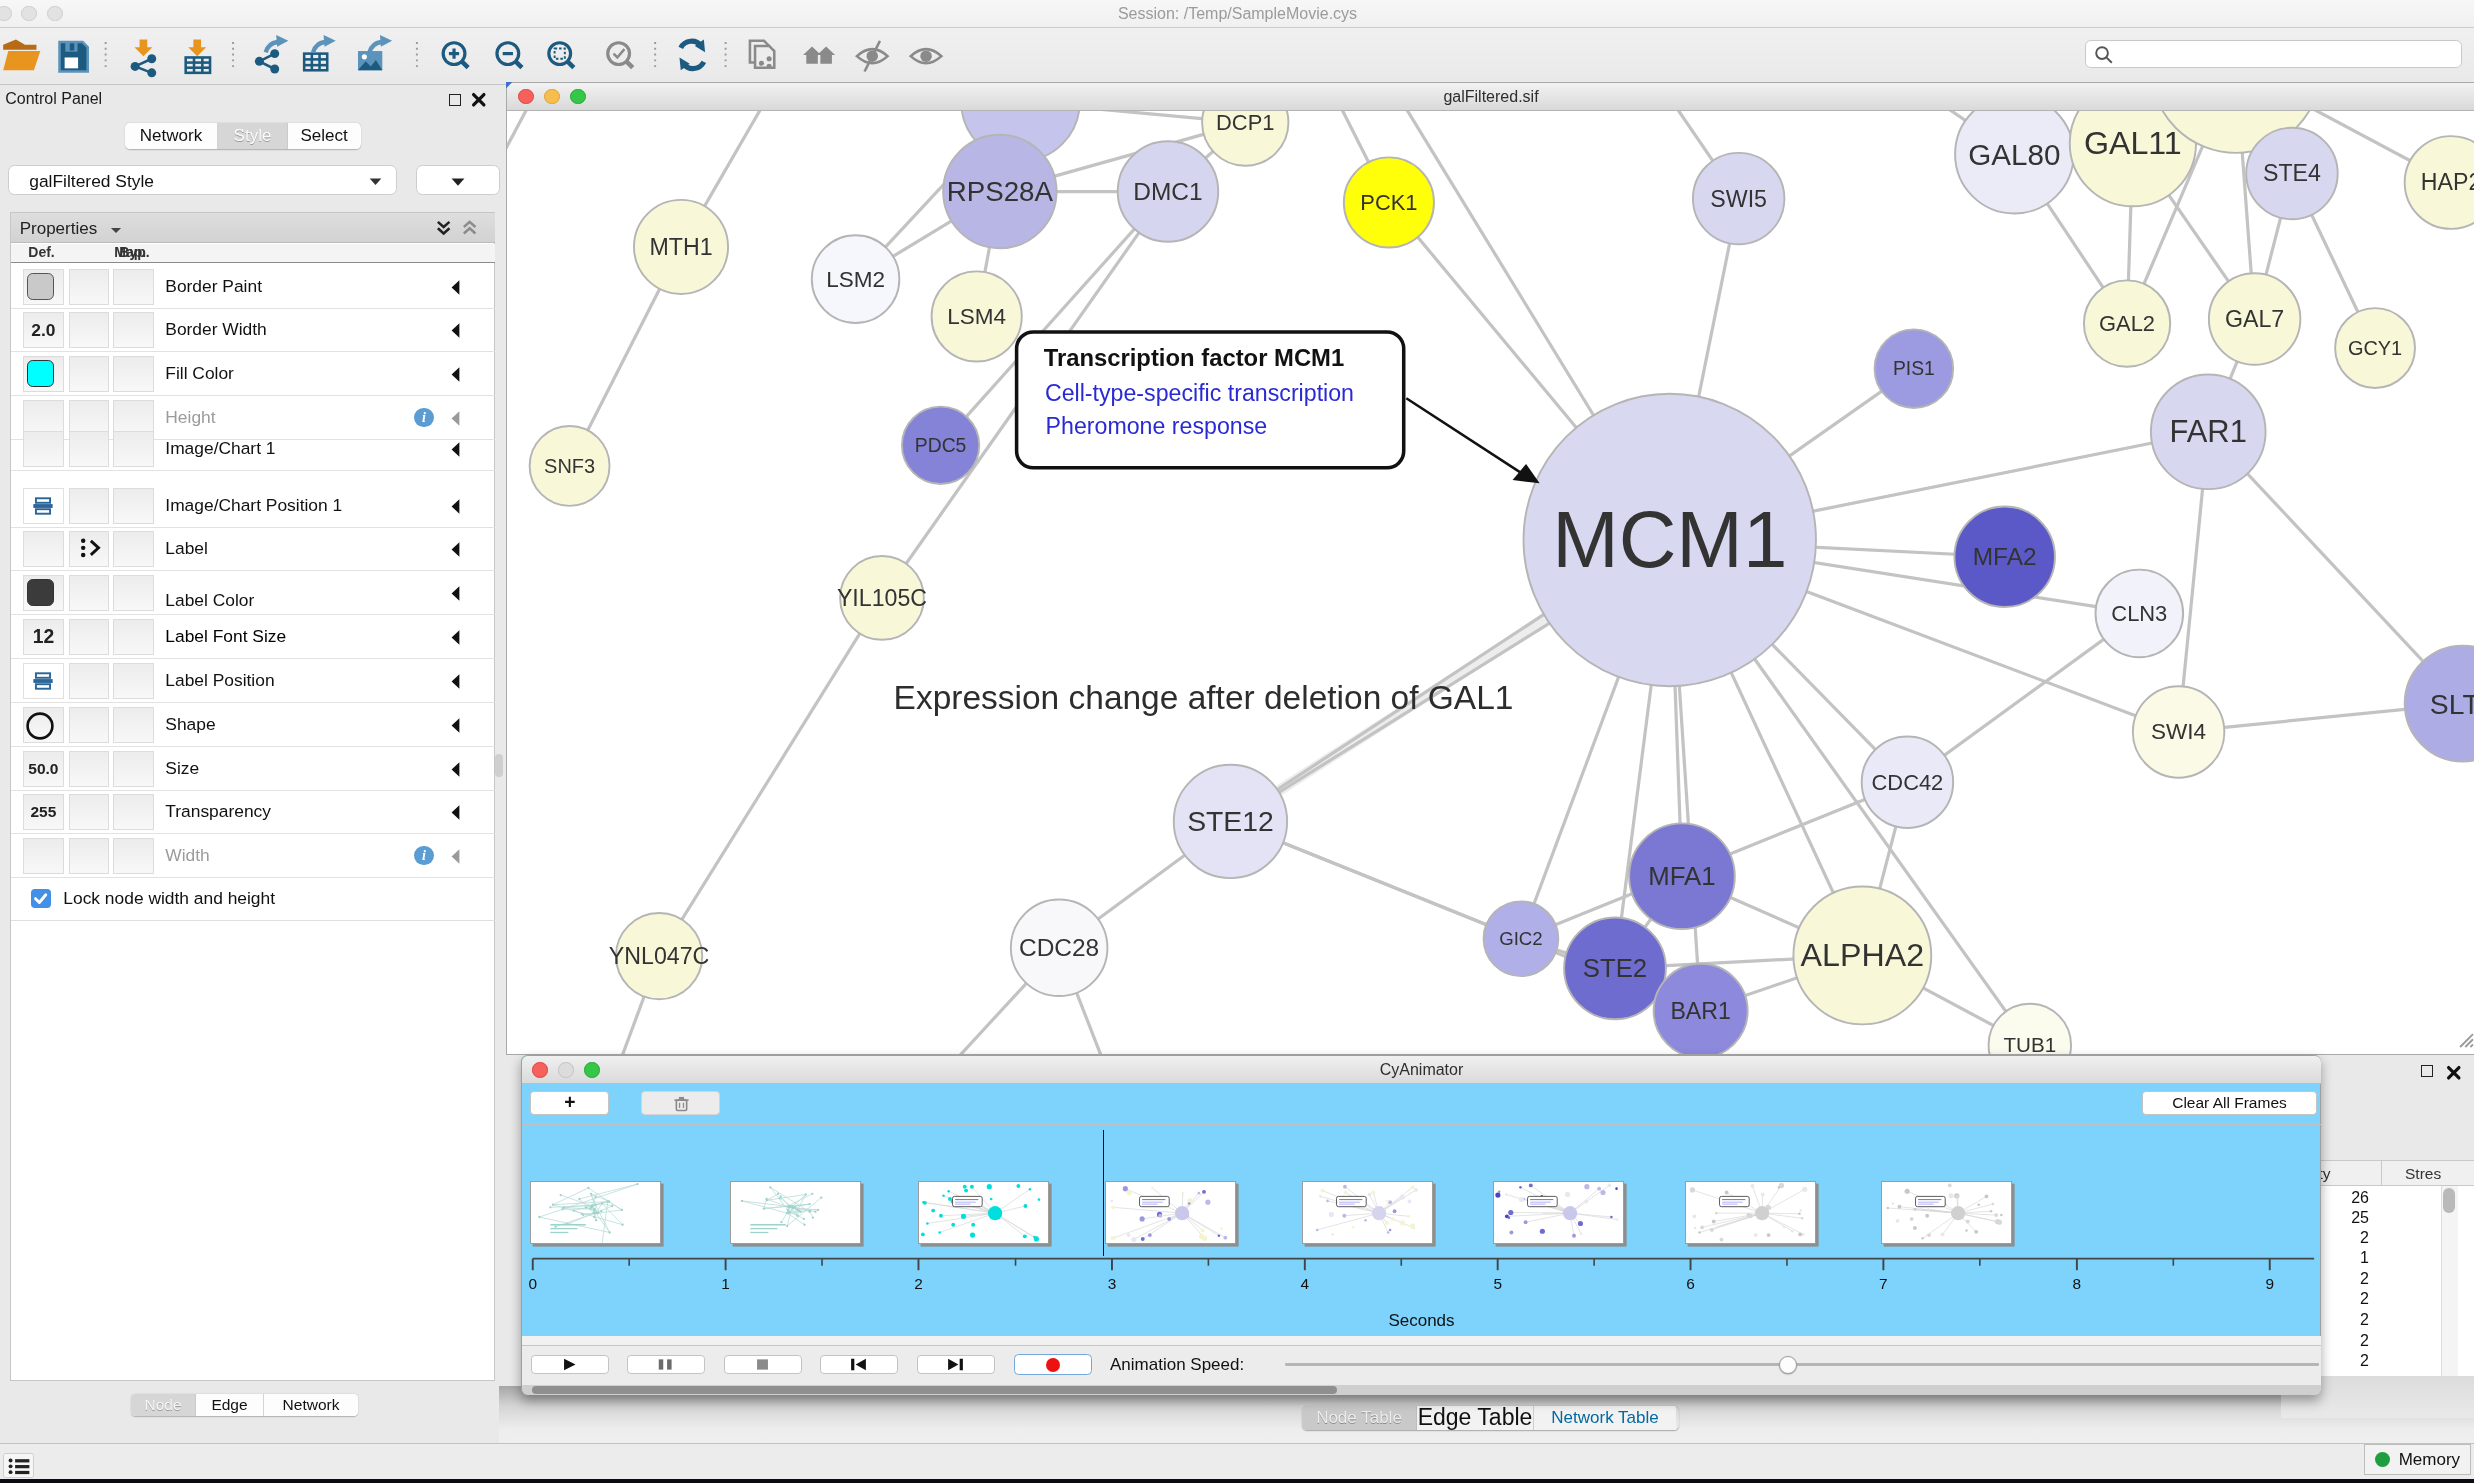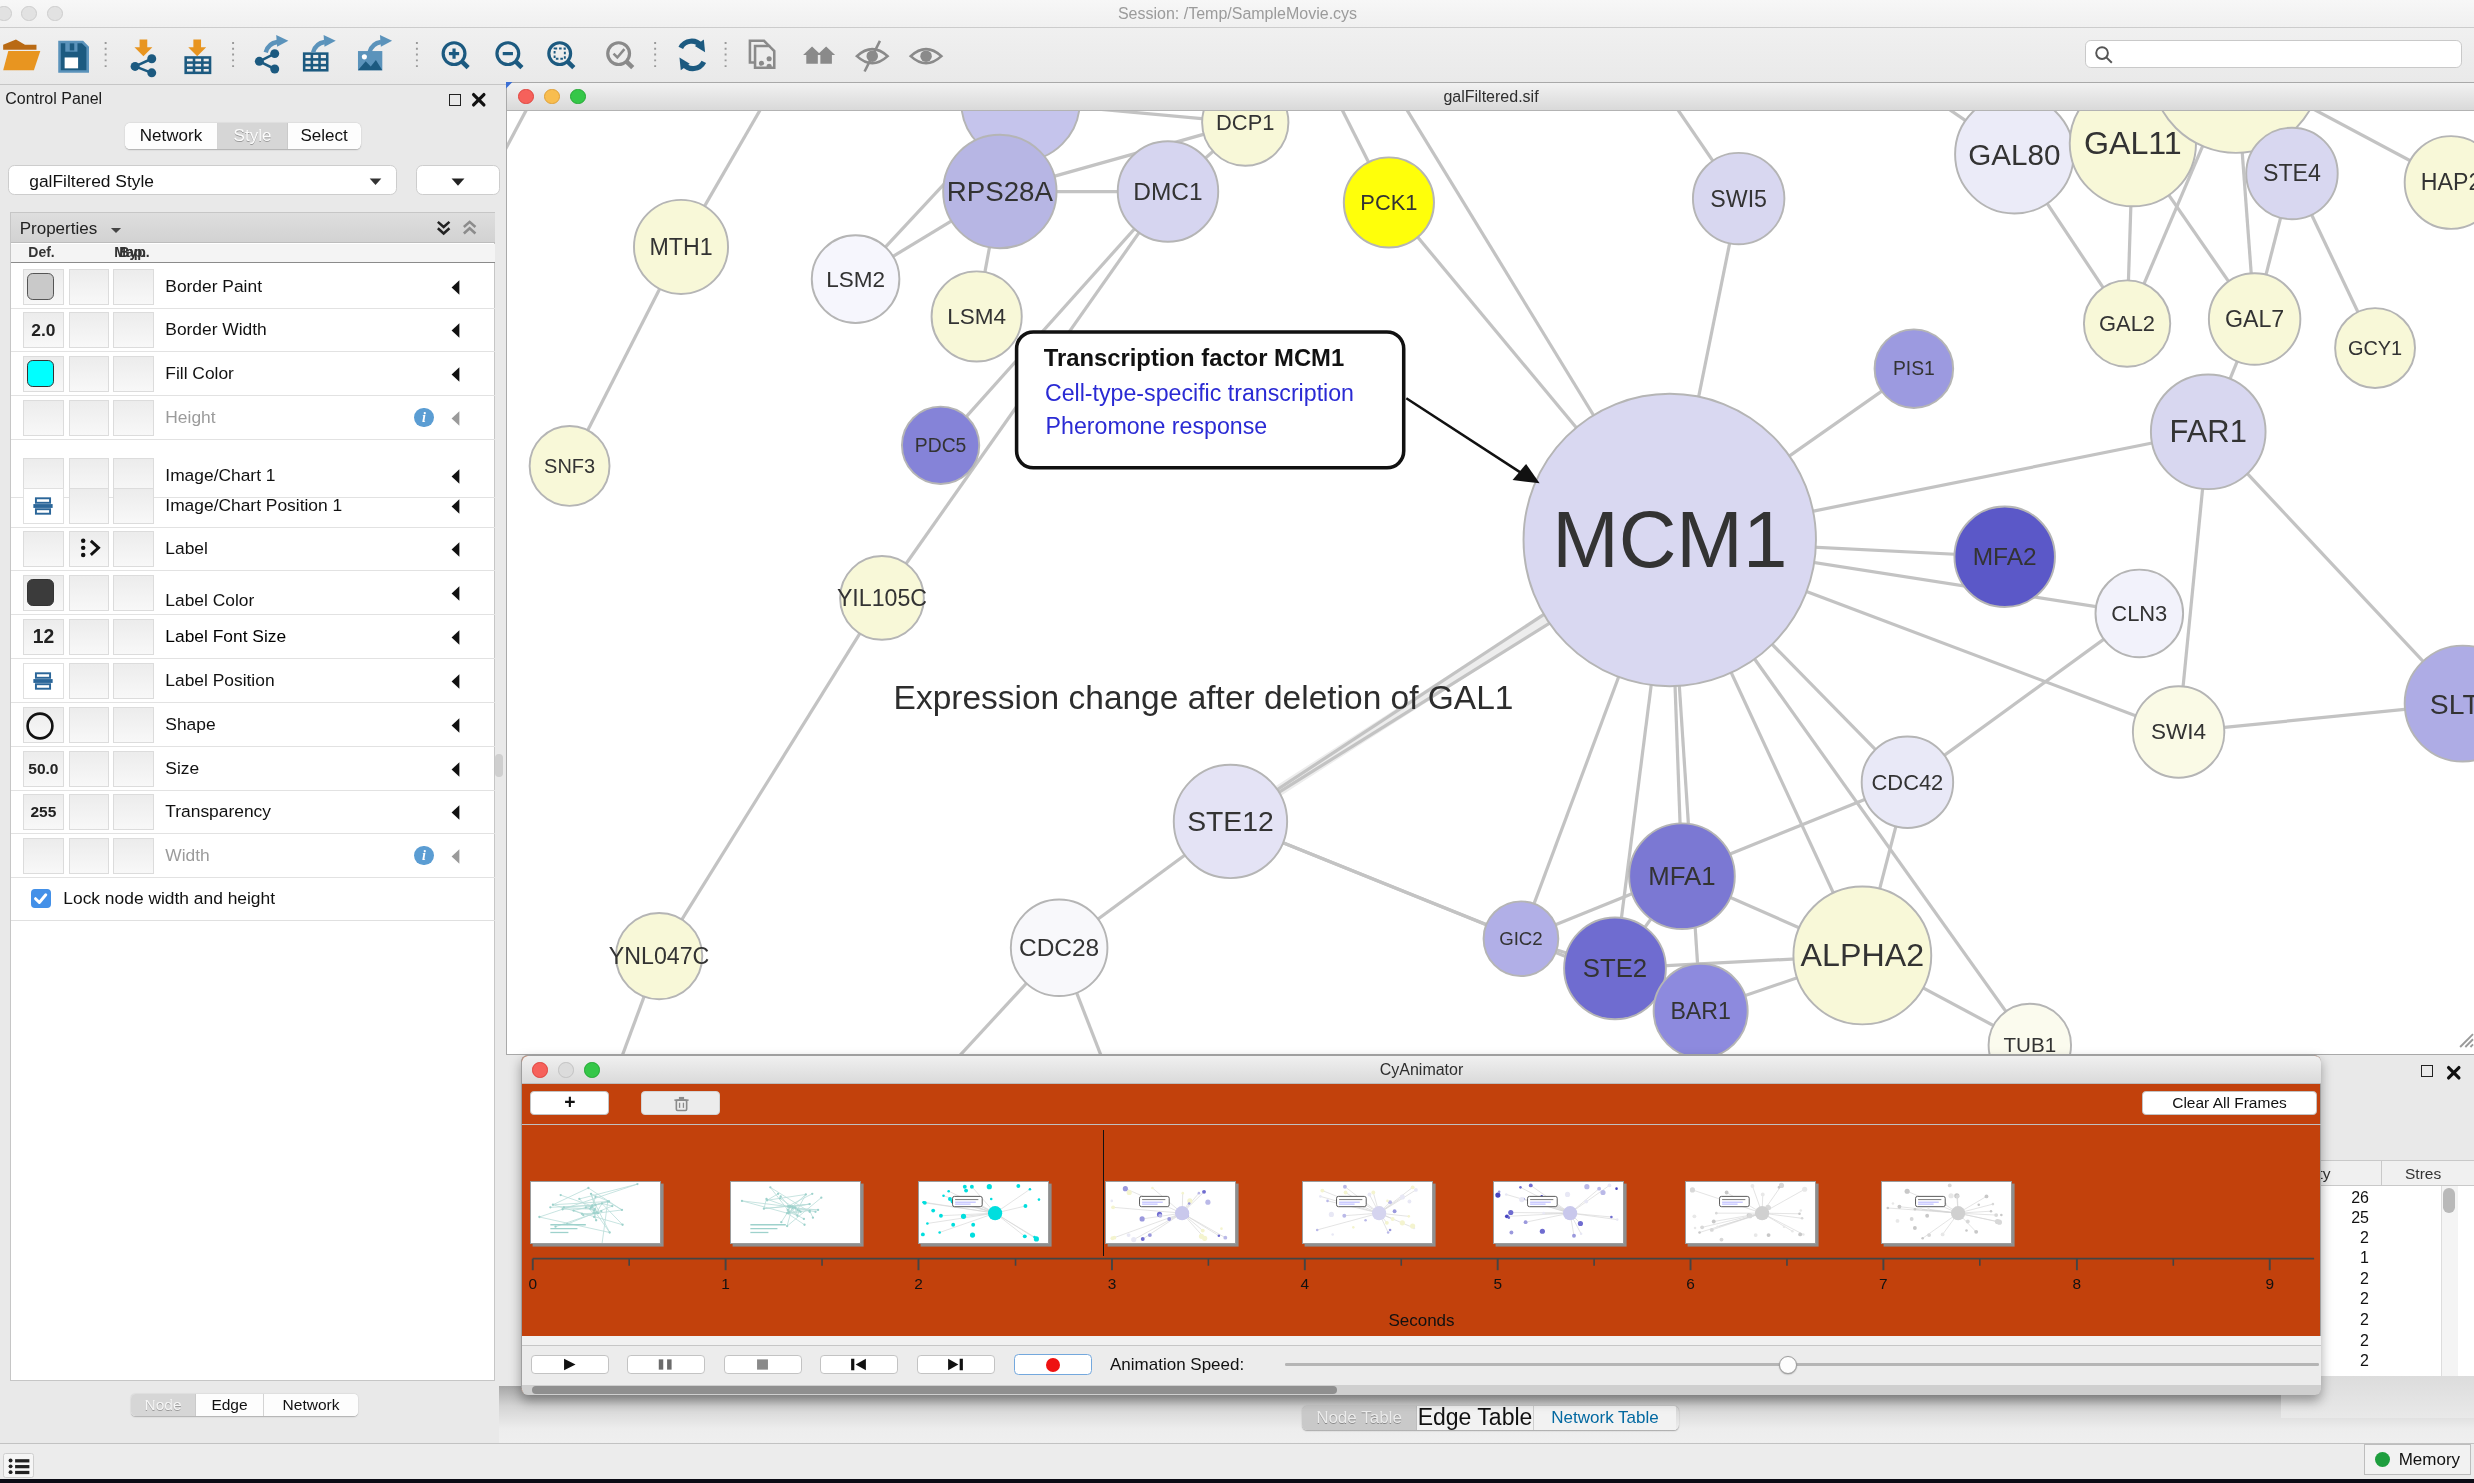--- a/index.html
+++ b/index.html
@@ -217,21 +217,21 @@
 <div class="abs" style="left:58px;top:3.9px;width:40px;height:36px;background:linear-gradient(#ececec,#f8f8f8);border:0.6px solid #dcdcdc;"></div>
 <div class="abs" style="left:102px;top:3.9px;width:41px;height:36px;background:linear-gradient(#ececec,#f8f8f8);border:0.6px solid #dcdcdc;"></div>
 
 <div class="abs" style="left:154px;top:11px;font-size:17.4px;color:#9b9b9b;">Height</div>
 <div class="abs" style="left:403px;top:12.2px;width:19.3px;height:19.3px;border-radius:50%;background:#5b9dd3;"></div>
         <div class="abs" style="left:403px;top:13.5px;width:19.3px;text-align:center;font-size:14px;font-weight:bold;color:#fff;font-family:'Liberation Serif',serif;font-style:italic;">i</div>
         <svg class="abs" style="left:438px;top:14px;" width="13" height="17" viewBox="0 0 20 26">
           <path d="M16 2 L4 13 L16 24 Z" fill="#9a9a9a"></path>
         </svg>
 </div>
-<div class="abs" style="left:0;top:241px;width:484px;height:44px;border-bottom:0.6px solid #e2e2e2;padding-left:16px;">
+<div class="abs" style="left:0;top:214px;width:484px;height:44px;border-bottom:0.6px solid #e2e2e2;padding-left:16px;">
 <div class="abs" style="left:11.6px;top:3.9px;width:41px;height:36px;background:linear-gradient(#ececec,#f8f8f8);border:0.6px solid #dcdcdc;"></div>
 <div class="abs" style="left:58px;top:3.9px;width:40px;height:36px;background:linear-gradient(#ececec,#f8f8f8);border:0.6px solid #dcdcdc;"></div>
 <div class="abs" style="left:102px;top:3.9px;width:41px;height:36px;background:linear-gradient(#ececec,#f8f8f8);border:0.6px solid #dcdcdc;"></div>
 
 <div class="abs" style="left:154px;top:11px;font-size:17.4px;color:#111;">Image/Chart 1</div>
 <svg class="abs" style="left:438px;top:14px;" width="13" height="17" viewBox="0 0 20 26">
           <path d="M16 2 L4 13 L16 24 Z" fill="#111"></path>
         </svg>
 </div>
 <div class="abs" style="left:0;top:271px;width:484px;height:44px;border-bottom:0.6px solid #e2e2e2;">
@@ -551,21 +551,21 @@
 <div class="abs" style="left:0px;top:213px;width:88px;text-align:right;font-size:16px;color:#111;">2</div>
 <div class="abs" style="left:0px;top:233px;width:88px;text-align:right;font-size:16px;color:#111;">2</div>
 <div class="abs" style="left:0px;top:254px;width:88px;text-align:right;font-size:16px;color:#111;">2</div>
 <div class="abs" style="left:0px;top:275px;width:88px;text-align:right;font-size:16px;color:#111;">2</div>
 <div class="abs" style="left:0px;top:295px;width:88px;text-align:right;font-size:16px;color:#111;">2</div>
 <div class="abs" style="left:160px;top:129px;width:17px;height:190px;background:#f4f4f4;border-left:0.6px solid #ddd;"></div>
 <div class="abs" style="left:162px;top:131px;width:11.6px;height:24.5px;background:#b9b9b9;border-radius:5.8px;"></div>
 <div class="abs" style="left:0;top:319px;width:193px;height:42px;background:linear-gradient(#dcdcdc,#e9e9e9);"></div>
 </div>
 
-<div id="cyan" class="abs" style="left:521px;top:1055px;width:1800px;height:340px;background:#c2410c;border:0.6px solid #9f9f9f;border-radius:6.4px;box-shadow:0 5.2px 11.6px rgba(0,0,0,0.35);padding-left:18px;">
+<div id="cyan" class="abs" style="left:521px;top:1055px;width:1800px;height:340px;background:#7dd3fc;border:0.6px solid #9f9f9f;border-radius:6.4px;box-shadow:0 5.2px 11.6px rgba(0,0,0,0.35);padding-left:18px;">
 <div class="abs" style="left:0;top:0;width:1799px;height:28px;background:linear-gradient(#f0f0f0,#dadada);border-bottom:0.6px solid #bdbdbd;border-radius:5.8px 5.8px 0 0;">
 <div class="abs" style="left:10.3px;top:6.4px;width:15.5px;height:15.5px;border-radius:50%;background:#f6615b;border:0.6px solid #e0443e;"></div>
 <div class="abs" style="left:36px;top:6.4px;width:15.5px;height:15.5px;border-radius:50%;background:#dcdcdc;border:0.6px solid #c3c3c3;"></div>
 <div class="abs" style="left:62px;top:6.4px;width:15.5px;height:15.5px;border-radius:50%;background:#35c748;border:0.6px solid #24a834;"></div>
 <div class="abs" style="left:0;top:5.2px;width:1799px;text-align:center;font-size:16px;color:#2e2e2e;">CyAnimator</div>
     </div>
 <div class="abs" style="left:8.4px;top:35px;width:79px;height:24px;background:#fff;border:1.3px solid #c3c3c3;border-radius:3.9px;text-align:center;font-size:19.3px;font-weight:bold;color:#111;line-height:21px;">+</div>
 <div class="abs" style="left:119px;top:35px;width:79px;height:24px;background:#ececec;border:1.3px solid #d4d4d4;border-radius:3.9px;">
       <svg style="position:absolute;left:31px;top:3.2px;" width="17" height="17.4" viewBox="0 0 26 27">
         <rect x="5" y="8" width="16" height="16" rx="2" fill="none" stroke="#8a8a8a" stroke-width="2.5"></rect>

